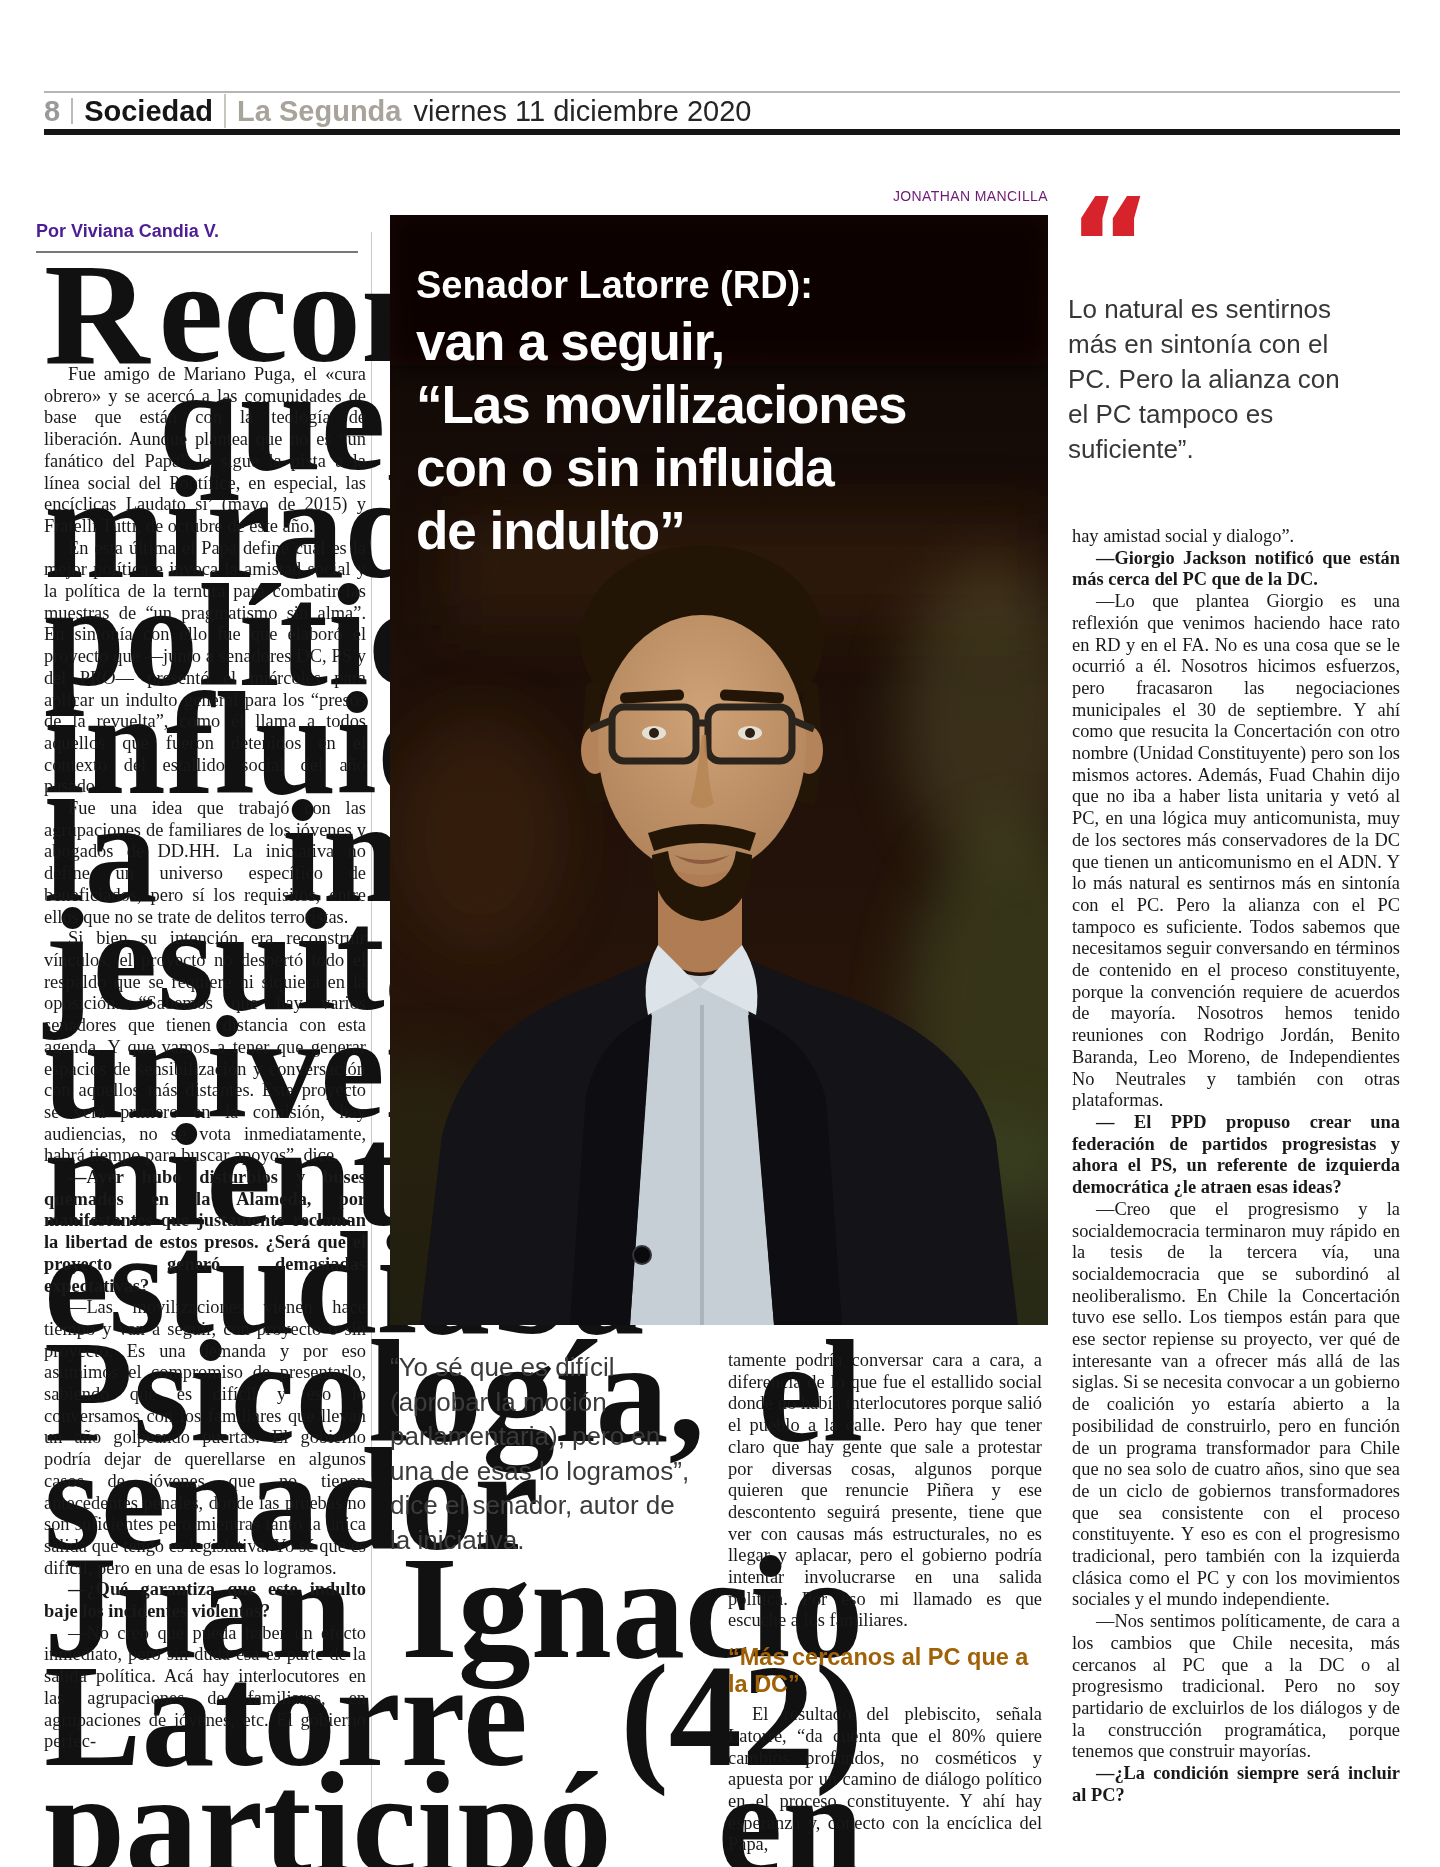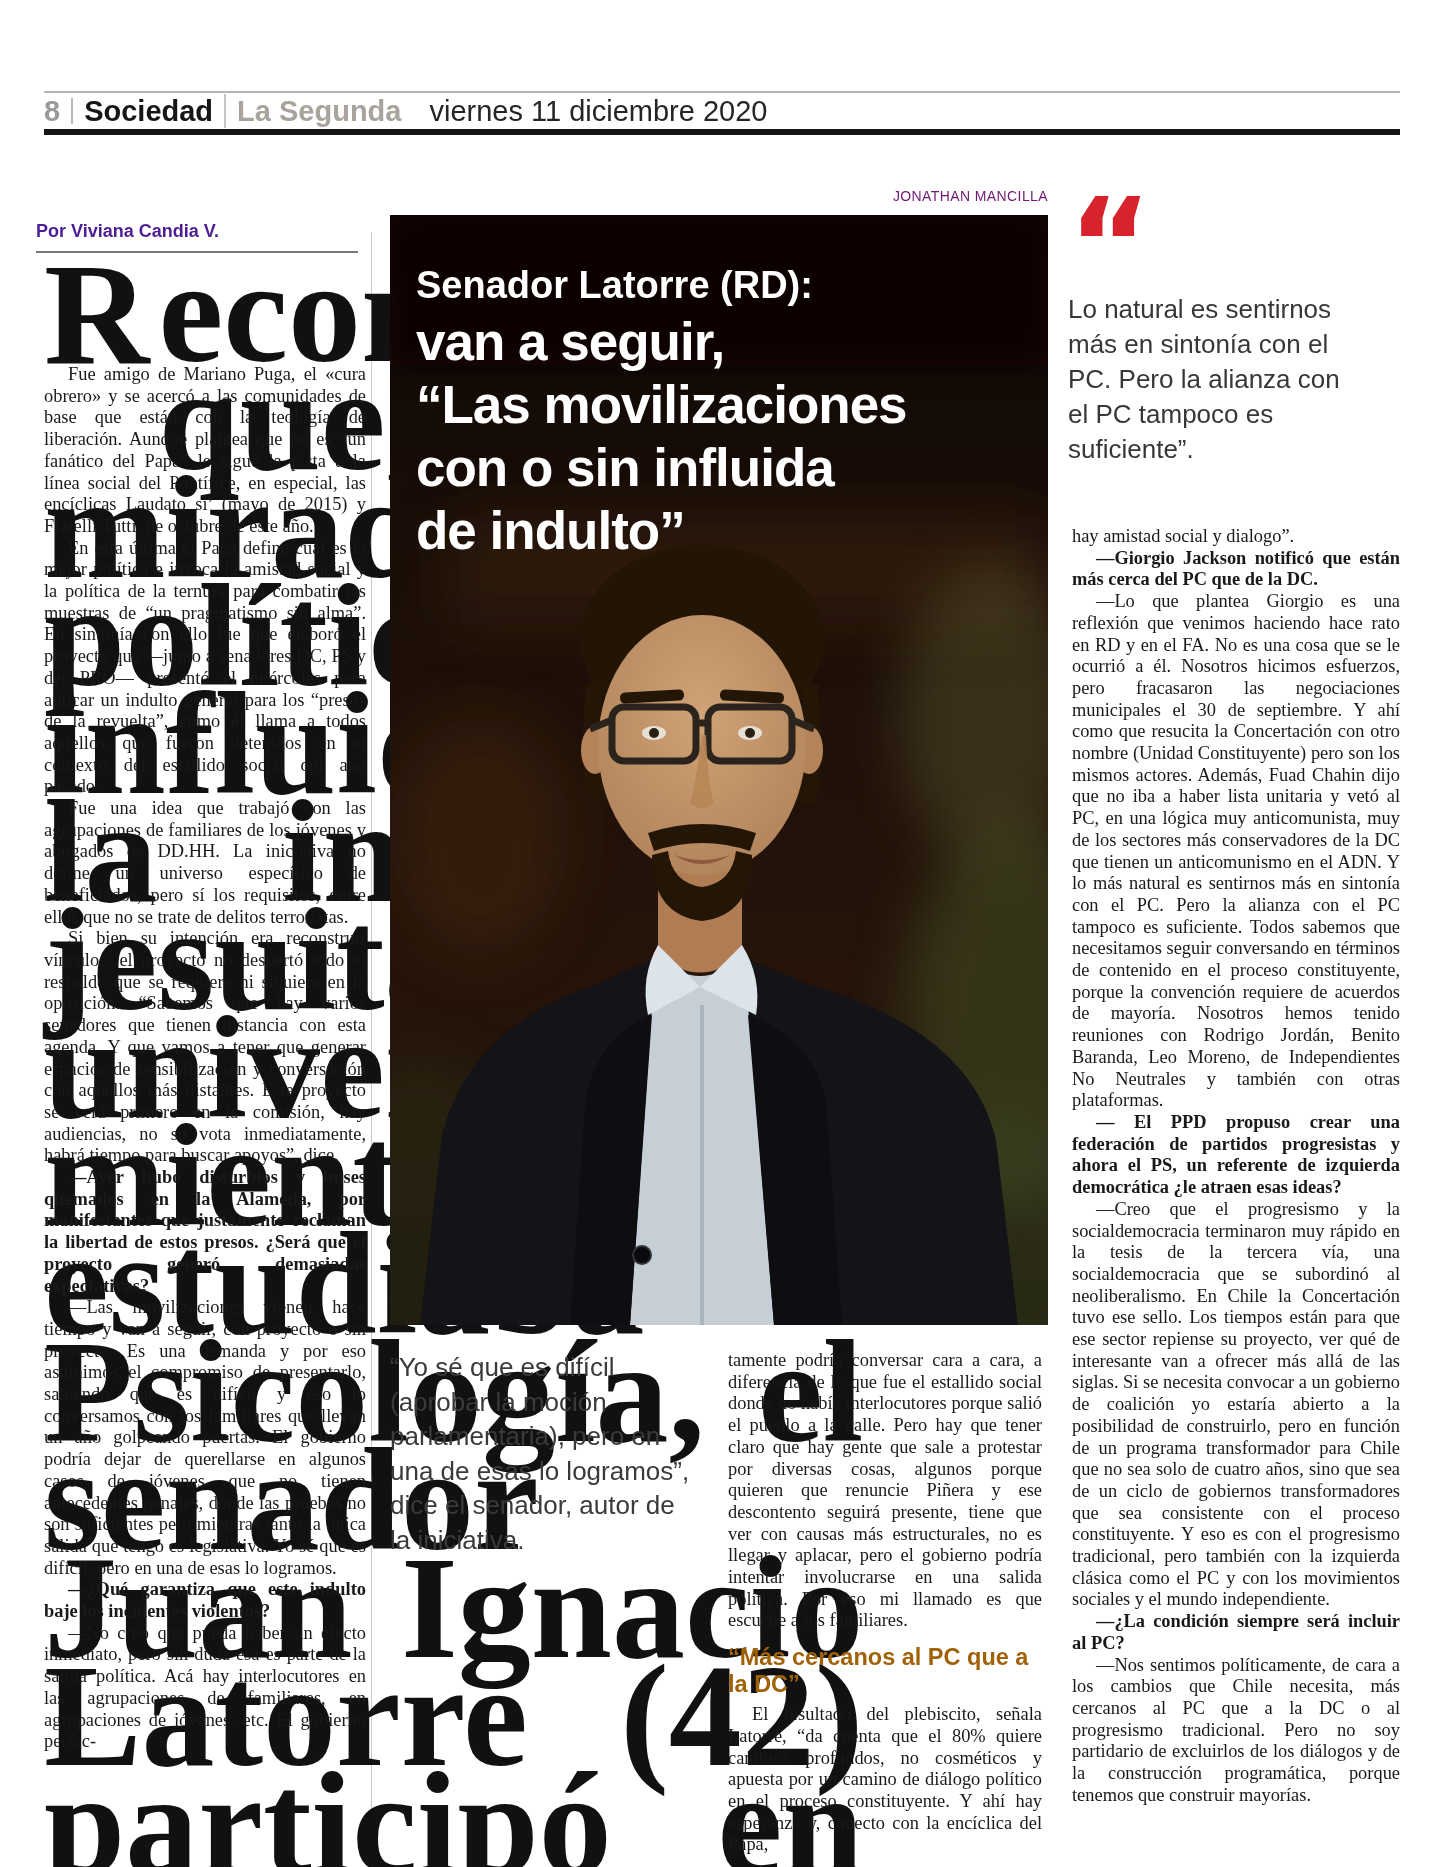--- a/index.html
+++ b/index.html
@@ -9,21 +9,21 @@
 
   
   .rule-top{left:44px;top:91px;width:1356px;height:2px;background:#b7b5b0;}
   .rule-thick{left:44px;top:129px;width:1356px;height:6px;background:#161616;}
   .header-row{left:44px;top:94px;width:1356px;height:34px;display:flex;align-items:center;
               font-family:"Liberation Sans",sans-serif;font-size:29px;line-height:34px;}
   .pagenum{color:#9a9a9a;font-weight:bold;}
   .hsep{width:2px;height:26px;background:#bdbbb6;margin:0 11px;}
   .hsep.tall{height:34px;background:#c8c6c1;}
   .section{color:#161616;font-weight:bold;}
-  .pub{color:#a8a49c;font-weight:bold;margin-right:28px;}
+  .pub{color:#a8a49c;font-weight:bold;margin-right:12px;}
   .date{color:#252525;font-weight:400;}
 
   
   .byline{left:36px;top:221px;width:322px;padding-bottom:9px;border-bottom:2px solid #787878;
           font-family:"Liberation Sans",sans-serif;font-size:18px;font-weight:bold;color:#4c1d95;}
   .col{text-align:justify;font-size:18.4px;line-height:21.7px;color:#191919;}
   .col p{margin:0;}
   .para.normal,.para.bold{text-indent:24px;}
   .para.normal-noindent{text-indent:0;}
   .para.bold{font-weight:bold;}
@@ -172,15 +172,15 @@
     <p class="para normal-noindent">tamente podría conversar cara a cara, a diferencia de lo que fue el estallido social donde no había interlocutores porque salió el pueblo a la calle. Pero hay que tener claro que hay gente que sale a protestar por diversas cosas, algunos porque quieren que renuncie Piñera y ese descontento seguirá presente, tiene que ver con causas más estructurales, no es llegar y aplacar, pero el gobierno podría intentar involucrarse en una salida política. Por eso mi llamado es que escuche a los familiares.</p>
     <p class="para subhead">“Más cercanos al PC que a la DC”</p>
     <p class="para normal">El resultado del plebiscito, señala Latorre, “da cuenta que el 80% quiere cambios profundos, no cosméticos y apuesta por un camino de diálogo político en el proceso constituyente. Y ahí hay esperanza y, conecto con la encíclica del Papa,</p>
   </div>
 <div class="abs col col-right">
     <p class="para normal-noindent">hay amistad social y dialogo”.</p>
     <p class="para bold">—Giorgio Jackson notificó que están más cerca del PC que de la DC.</p>
     <p class="para normal">—Lo que plantea Giorgio es una reflexión que venimos haciendo hace rato en RD y en el FA. No es una cosa que se le ocurrió a él. Nosotros hicimos esfuerzos, pero fracasaron las negociaciones municipales el 30 de septiembre. Y ahí como que resucita la Concertación con otro nombre (Unidad Constituyente) pero son los mismos actores. Además, Fuad Chahin dijo que no iba a haber lista unitaria y vetó al PC, en una lógica muy anticomunista, muy de los sectores más conservadores de la DC que tienen un anticomunismo en el ADN. Y lo más natural es sentirnos más en sintonía con el PC. Pero la alianza con el PC tampoco es suficiente. Todos sabemos que necesitamos seguir conversando en términos de contenido en el proceso constituyente, porque la convención requiere de acuerdos de mayoría. Nosotros hemos tenido reuniones con Rodrigo Jordán, Benito Baranda, Leo Moreno, de Independientes No Neutrales y también con otras plataformas.</p>
     <p class="para bold">— El PPD propuso crear una federación de partidos progresistas y ahora el PS, un referente de izquierda democrática ¿le atraen esas ideas?</p>
     <p class="para normal">—Creo que el progresismo y la socialdemocracia terminaron muy rápido en la tesis de la tercera vía, una socialdemocracia que se subordinó al neoliberalismo. En Chile la Concertación tuvo ese sello. Los tiempos están para que ese sector repiense su proyecto, ver qué de interesante van a ofrecer más allá de las siglas. Si se necesita convocar a un gobierno de coalición yo estaría abierto a la posibilidad de construirlo, pero en función de un programa transformador para Chile que no sea solo de cuatro años, sino que sea de un ciclo de gobiernos transformadores que sea consistente con el proceso constituyente. Y eso es con el progresismo tradicional, pero también con la izquierda clásica como el PC y con los movimientos sociales y el mundo independiente.</p>
+    <p class="para normal">—Nos sentimos políticamente, de cara a los cambios que Chile necesita, más cercanos al PC que a la DC o al progresismo tradicional. Pero no soy partidario de excluirlos de los diálogos y de la construcción programática, porque tenemos que construir mayorías.</p>
     <p class="para bold">—¿La condición siempre será incluir al PC?</p>
-    <p class="para normal">—Nos sentimos políticamente, de cara a los cambios que Chile necesita, más cercanos al PC que a la DC o al progresismo tradicional. Pero no soy partidario de excluirlos de los diálogos y de la construcción programática, porque tenemos que construir mayorías.</p>
   </div>
 
 </body></html>

